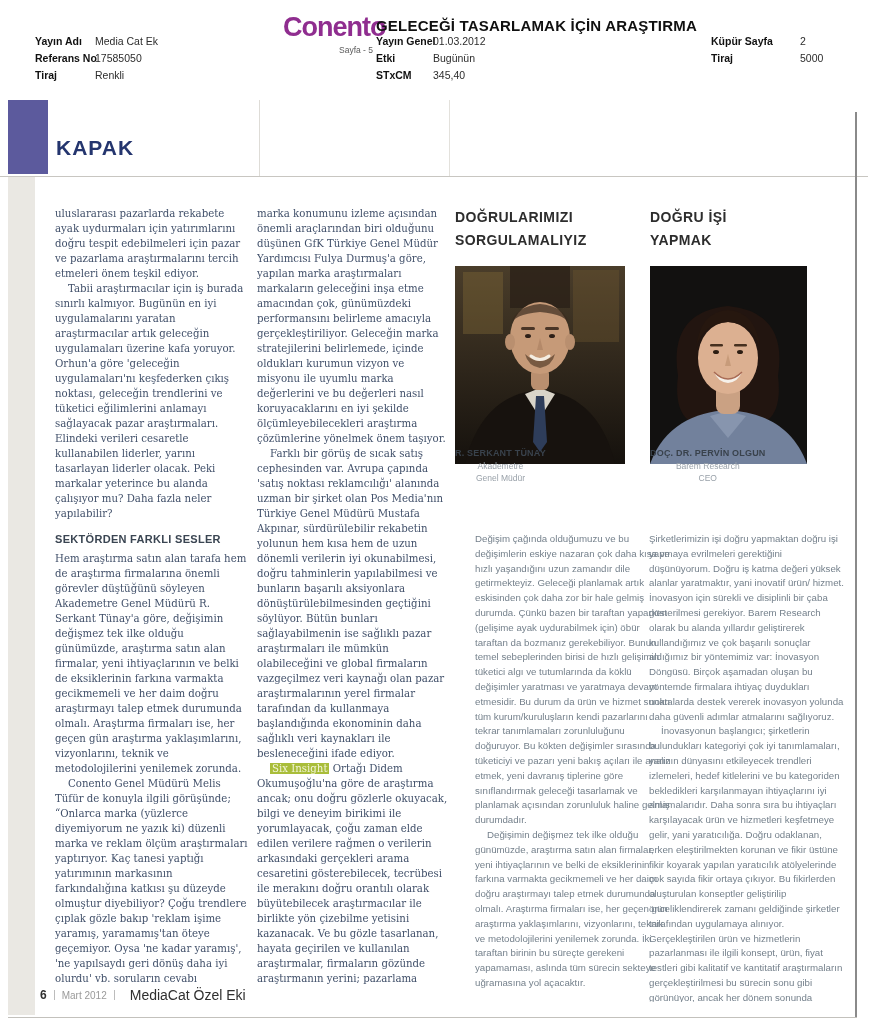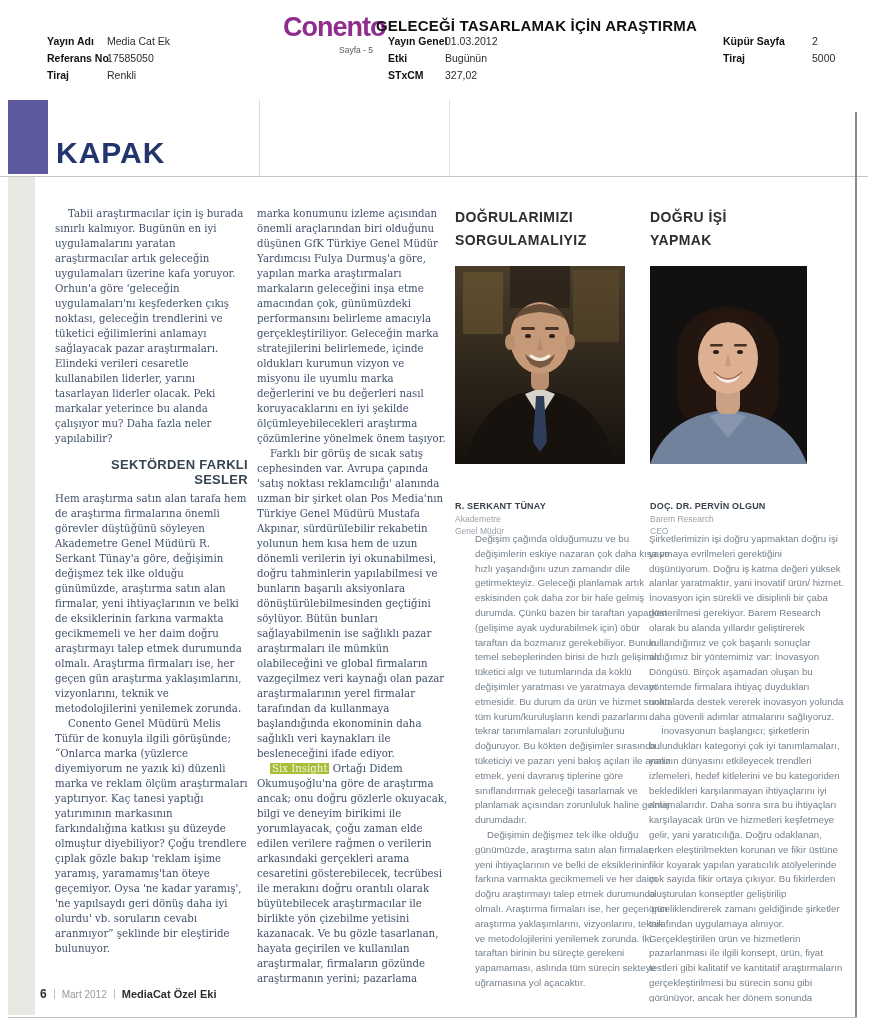--- a/index.html
+++ b/index.html
@@ -8,119 +8,120 @@
     font-family:"Liberation Sans",sans-serif;overflow:hidden;
     -webkit-font-smoothing:antialiased;
   }
   .abs{position:absolute;}
 
   
   #logo{left:283px;top:12px;font-size:27px;font-weight:bold;color:#8f2d8f;letter-spacing:-1px;}
   #page-note{left:339px;top:45px;font-size:8.5px;color:#5a5a5a;}
   #doc-title{left:376px;top:17px;font-size:15px;font-weight:bold;color:#101010;letter-spacing:0.2px;white-space:nowrap;}
 
-  .meta-group{position:absolute;top:33px;font-size:10.5px;line-height:17px;color:#2c2c2c;margin-left:12px;}
+  .meta-group{position:absolute;top:33px;font-size:10.5px;line-height:17px;color:#2c2c2c;}
   .meta-row{white-space:nowrap;}
   .meta-label{display:inline-block;font-weight:bold;color:#111;}
   #meta-left{left:35px;}   #meta-left  .meta-label{width:60px;}
   #meta-mid{left:376px;}   #meta-mid   .meta-label{width:57px;}
   #meta-right{left:711px;} #meta-right .meta-label{width:89px;}
 
   
   #kapak-square{left:8px;top:100px;width:40px;height:74px;background:#5c5a9d;}
-  #kapak-title{left:56px;top:136px;font-size:30px;font-weight:bold;color:#24356e;letter-spacing:1px;}
+  #kapak-title{left:56px;top:136px;font-size:21px;font-weight:bold;color:#24356e;letter-spacing:1px;}
   #rule-top{left:0;top:176px;width:868px;height:1px;background:#c8c6c1;}
   #left-strip{left:8px;top:177px;width:27px;height:838px;background:#eae8e3;}
   #rule-right{left:855px;top:112px;width:2px;height:906px;background:#8a8a8a;}
   #rule-bottom{left:8px;top:1017px;width:849px;height:1px;background:#c3c1bc;}
   #divider-a{left:259px;top:100px;width:1px;height:76px;background:#dedcd7;}
   #divider-b{left:449px;top:100px;width:1px;height:76px;background:#e3e1dc;}
 
   
   .serif-col{
     position:absolute;width:193px;
     font-family:"DejaVu Serif","Liberation Serif",serif;
     font-size:10.2px;line-height:15px;color:#41506a;text-align:left;
   }
   #col1{left:55px;top:206px;max-height:778px;overflow:hidden;}
   #col2{left:257px;top:206px;max-height:778px;overflow:hidden;}
   .serif-col p{margin:0;}
   .serif-col p.indent{text-indent:13px;}
   .subhead{
-    font-family:"Liberation Sans",sans-serif;font-size:13px;font-weight:bold;
-    color:#3a4552;margin:11px 0 4px 0;letter-spacing:0.3px;text-align:right;
+    font-family:"Liberation Sans",sans-serif;font-size:11px;font-weight:bold;
+    color:#3a4552;margin:11px 0 4px 0;letter-spacing:0.3px;
   }
   .hl{background:#a9bd3a;color:#f2f5d8;padding:0 2px;}
 
   
   .headline{
     position:absolute;font-size:14px;font-weight:bold;line-height:23px;
     color:#2d2d2d;letter-spacing:0.4px;
   }
   #col3-head{left:455px;top:206px;width:190px;}
   #col4-head{left:650px;top:206px;width:130px;}
 
   .photo{position:absolute;top:266px;height:198px;overflow:hidden;background:#111;}
   #photo3{left:455px;width:170px;}
   #photo4{left:650px;width:157px;}
 
-  .caption{position:absolute;top:500px;}
+  .caption{position:absolute;top:447px;text-align:center;}
   #cap3{left:455px;} #cap4{left:650px;}
   .cap-name{font-size:9px;font-weight:bold;color:#39424c;letter-spacing:0.2px;line-height:13px;}
   .cap-line{font-size:8.5px;color:#99a1a9;line-height:12px;}
 
   .sans-col{
     position:absolute;width:196px;font-size:9.7px;line-height:14.8px;color:#75818c;
   }
   #col3-body{left:475px;top:532px;max-height:460px;overflow:hidden;}
   #col4-body{left:649px;top:532px;max-height:470px;overflow:hidden;}
   .sans-col p{margin:0;}
   .sans-col p.indent{text-indent:12px;}
 
   
   #footer{left:40px;top:987px;display:flex;align-items:center;gap:7px;}
   .footer-page{font-weight:bold;font-size:12px;color:#2f2f2f;}
   .footer-sep{width:1px;height:10px;background:#bcbcbc;}
   .footer-date{font-size:10px;color:#9a9a9a;}
-  .footer-pub{font-weight:bold;font-size:11px;color:#2f2f2f;}
+  .footer-pub{font-weight:normal;font-size:14px;color:#2f2f2f;margin-left:8px;}
 </style>
 </head>
 <body>
 
 <div class="abs" id="logo">Conento</div>
 <div class="abs" id="page-note">Sayfa - 5</div>
 <div class="abs" id="doc-title">GELECEĞİ TASARLAMAK İÇİN ARAŞTIRMA</div>
 
 <div class="meta-group" id="meta-left">
   <div class="meta-row"><span class="meta-label">Yayın Adı</span><span class="meta-value">Media Cat Ek</span></div>
   <div class="meta-row"><span class="meta-label">Referans No</span><span class="meta-value">17585050</span></div>
   <div class="meta-row"><span class="meta-label">Tiraj</span><span class="meta-value">Renkli</span></div>
 </div>
 
 <div class="meta-group" id="meta-mid">
   <div class="meta-row"><span class="meta-label">Yayın Genel</span><span class="meta-value">01.03.2012</span></div>
   <div class="meta-row"><span class="meta-label">Etki</span><span class="meta-value">Bugünün</span></div>
-  <div class="meta-row"><span class="meta-label">STxCM</span><span class="meta-value">327,02</span></div>
+  <div class="meta-row"><span class="meta-label">STxCM</span><span class="meta-value">345,40</span></div>
 </div>
 
 <div class="meta-group" id="meta-right">
   <div class="meta-row"><span class="meta-label">Küpür Sayfa</span><span class="meta-value">2</span></div>
   <div class="meta-row"><span class="meta-label">Tiraj</span><span class="meta-value">5000</span></div>
 </div>
 
 <div class="abs" id="kapak-square"></div>
 <div class="abs" id="kapak-title">KAPAK</div>
 <div class="abs" id="rule-top"></div>
 <div class="abs" id="divider-a"></div>
 <div class="abs" id="divider-b"></div>
 <div class="abs" id="left-strip"></div>
 <div class="abs" id="rule-right"></div>
 <div class="abs" id="rule-bottom"></div>
 
 <div class="serif-col" id="col1">
+  <p>uluslararası pazarlarda rekabete ayak uydurmaları için yatırımlarını doğru tespit edebilmeleri için pazar ve pazarlama araştırmalarını tercih etmeleri önem teşkil ediyor.</p>
   <p class="indent">Tabii araştırmacılar için iş burada sınırlı kalmıyor. Bugünün en iyi uygulamalarını yaratan araştırmacılar artık geleceğin uygulamaları üzerine kafa yoruyor. Orhun'a göre 'geleceğin uygulamaları'nı keşfederken çıkış noktası, geleceğin trendlerini ve tüketici eğilimlerini anlamayı sağlayacak pazar araştırmaları. Elindeki verileri cesaretle kullanabilen liderler, yarını tasarlayan liderler olacak. Peki markalar yeterince bu alanda çalışıyor mu? Daha fazla neler yapılabilir?</p>
   <div class="subhead">SEKTÖRDEN FARKLI SESLER</div>
   <p>Hem araştırma satın alan tarafa hem de araştırma firmalarına önemli görevler düştüğünü söyleyen Akademetre Genel Müdürü R. Serkant Tünay'a göre, değişimin değişmez tek ilke olduğu günümüzde, araştırma satın alan firmalar, yeni ihtiyaçlarının ve belki de eksiklerinin farkına varmakta gecikmemeli ve her daim doğru araştırmayı talep etmek durumunda olmalı. Araştırma firmaları ise, her geçen gün araştırma yaklaşımlarını, vizyonlarını, teknik ve metodolojilerini yenilemek zorunda.</p>
   <p class="indent">Conento Genel Müdürü Melis Tüfür de konuyla ilgili görüşünde; “Onlarca marka (yüzlerce diyemiyorum ne yazık ki) düzenli marka ve reklam ölçüm araştırmaları yaptırıyor. Kaç tanesi yaptığı yatırımının markasının farkındalığına katkısı şu düzeyde olmuştur diyebiliyor? Çoğu trendlere çıplak gözle bakıp 'reklam işime yaramış, yaramamış'tan öteye geçemiyor. Oysa 'ne kadar yaramış', 'ne yapılsaydı geri dönüş daha iyi olurdu' vb. soruların cevabı aranmıyor” şeklinde bir eleştiride bulunuyor.</p>
 
 </div>
 
 <div class="serif-col" id="col2">
   <p>marka konumunu izleme açısından önemli araçlarından biri olduğunu düşünen GfK Türkiye Genel Müdür Yardımcısı Fulya Durmuş'a göre, yapılan marka araştırmaları markaların geleceğini inşa etme amacından çok, günümüzdeki performansını belirleme amacıyla gerçekleştiriliyor. Geleceğin marka stratejilerini belirlemede, içinde oldukları kurumun vizyon ve misyonu ile uyumlu marka değerlerini ve bu değerleri nasıl koruyacaklarını en iyi şekilde ölçümleyebilecekleri araştırma çözümlerine yönelmek önem taşıyor.</p>
   <p class="indent">Farklı bir görüş de sıcak satış cephesinden var. Avrupa çapında 'satış noktası reklamcılığı' alanında uzman bir şirket olan Pos Media'nın Türkiye Genel Müdürü Mustafa Akpınar, sürdürülebilir rekabetin yolunun hem kısa hem de uzun dönemli verilerin iyi okunabilmesi, doğru tahminlerin yapılabilmesi ve bunların başarılı aksiyonlara dönüştürülebilmesinden geçtiğini söylüyor. Bütün bunları sağlayabilmenin ise sağlıklı pazar araştırmaları ile mümkün olabileceğini ve global firmaların vazgeçilmez veri kaynağı olan pazar araştırmalarının yerel firmalar tarafından da kullanmaya başlandığında ekonominin daha sağlıklı veri kaynakları ile besleneceğini ifade ediyor.</p>

